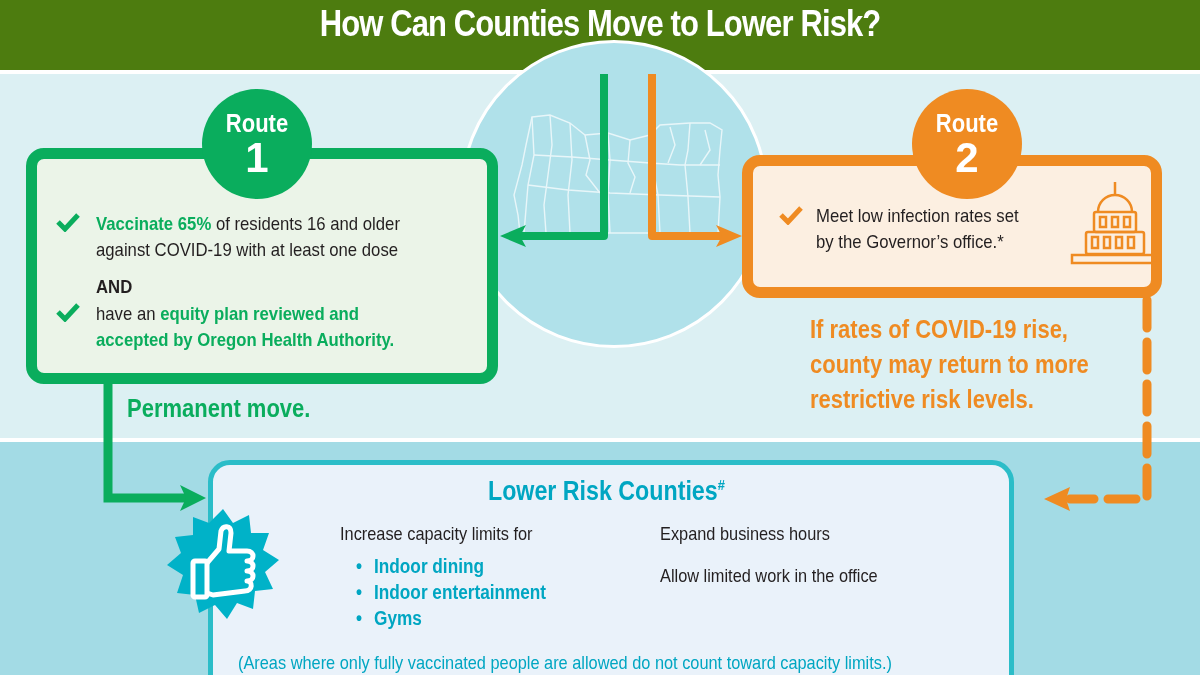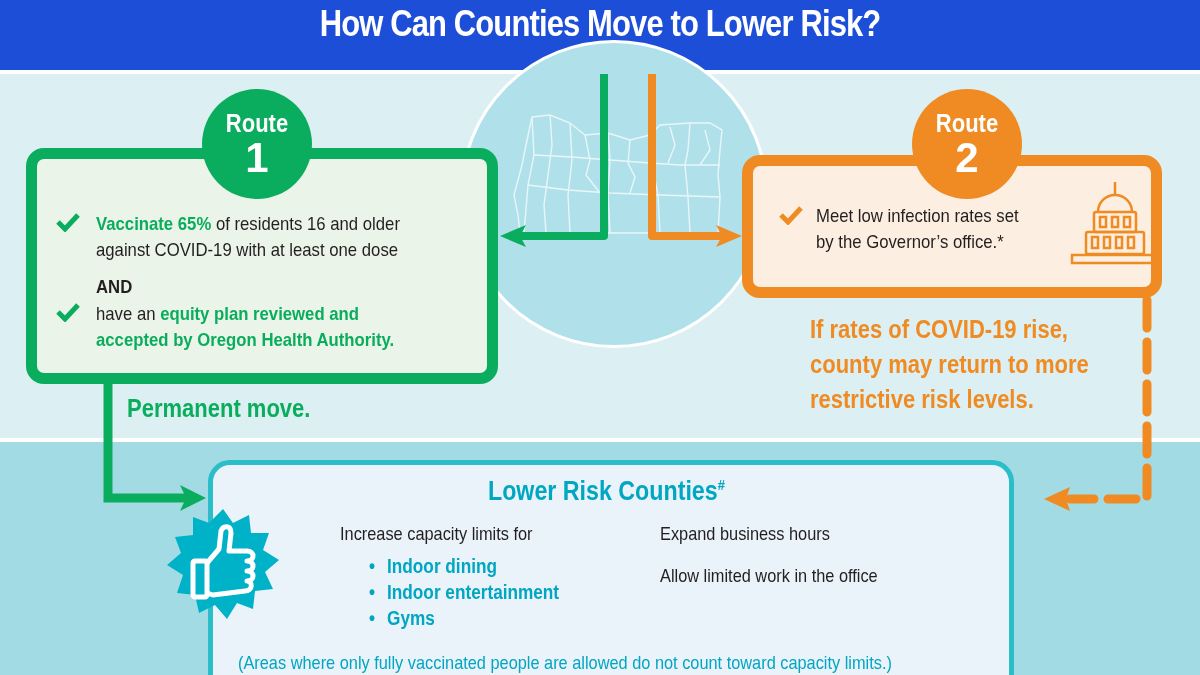--- a/index.html
+++ b/index.html
@@ -1,17 +1,17 @@
 <!DOCTYPE html>
 <html><head>
 <meta charset="utf-8">
 <style>
   * { box-sizing: border-box; margin: 0; padding: 0; }
   body { width: 1200px; height: 675px; overflow: hidden; background: #ffffff; font-family: "Liberation Sans", sans-serif; position: relative; }
-  .header { position: absolute; left: 0; top: 0; width: 1200px; height: 70px; background: #1d4ed8; display: flex; align-items: center; justify-content: center; }
+  .header { position: absolute; left: 0; top: 0; width: 1200px; height: 70px; background: #4d7c0f; display: flex; align-items: center; justify-content: center; }
   .header h1 { color: #fff; font-family: "Liberation Sans", sans-serif; font-weight: bold; font-size: 36px; letter-spacing: -1px; transform: scaleX(0.86); margin-top: -22px; }
   .top-panel { position: absolute; left: 0; top: 74px; width: 1200px; height: 364px; background: #dcf0f3; }
   .bottom-panel { position: absolute; left: 0; top: 442px; width: 1200px; height: 233px; background: #a3dbe5; }
   .map-circle { position: absolute; left: 460px; top: 40px; width: 308px; height: 308px; border-radius: 50%; background: #b0e1ea; border: 3px solid #ffffff; }
   .map-svg { position: absolute; left: 510px; top: 105px; }
   svg.lines { position: absolute; left: 0; top: 0; }
 
   .box1 { position: absolute; left: 26px; top: 148px; width: 472px; height: 236px; border: 11px solid #0aad5d; border-radius: 18px; background: #ebf4e8; }
   .badge1 { position: absolute; left: 202px; top: 89px; width: 110px; height: 110px; border-radius: 50%; background: #0aad5d; color: #fff; text-align: center; font-weight: bold; }
   .badge .lbl { font-size: 25px; margin-top: 20px; display: block; transform: scaleX(0.88); }
@@ -23,21 +23,21 @@
   .txt { position: absolute; font-size: 19px; color: #231f20; line-height: 26px; transform-origin: left top; transform: scaleX(0.88); white-space: nowrap; }
   .green { color: #0aad5d; font-weight: bold; }
   .bold { font-weight: bold; }
   .perm { position: absolute; left: 127px; top: 394px; font-size: 25px; font-weight: bold; color: #0aad5d; transform-origin: left top; transform: scaleX(0.88); white-space: nowrap; }
   .warn { position: absolute; left: 810px; top: 312px; font-size: 25px; font-weight: bold; color: #ef8b22; line-height: 35px; transform-origin: left top; transform: scaleX(0.88); white-space: nowrap; }
 
   .lower-box { position: absolute; left: 208px; top: 460px; width: 806px; height: 240px; border: 5px solid #2bbdc8; border-radius: 22px; background: #eaf2fa; }
   .lower-title { position: absolute; left: 488px; top: 476px; font-size: 27px; font-weight: bold; color: #00a6c2; transform-origin: left top; transform: scaleX(0.86); white-space: nowrap; }
   .lower-title sup { font-size: 15px; }
   .ltxt { position: absolute; font-size: 19px; color: #231f20; transform-origin: left top; transform: scaleX(0.86); white-space: nowrap; }
-  .blist { position: absolute; left: 369px; top: 553px; list-style: none; }
+  .blist { position: absolute; left: 356px; top: 553px; list-style: none; }
   .blist li { font-size: 20px; font-weight: bold; color: #00a6c2; line-height: 26px; transform-origin: left top; transform: scaleX(0.86); white-space: nowrap; }
   .blist li::before { content: "•"; margin-right: 14px; }
   .footnote { position: absolute; left: 238px; top: 652px; font-size: 19px; color: #00a6c2; transform-origin: left top; transform: scaleX(0.86); white-space: nowrap; }
 </style>
 </head>
 <body>
 
 <div class="header">
   <h1>How Can Counties Move to Lower Risk?</h1>
 </div>

